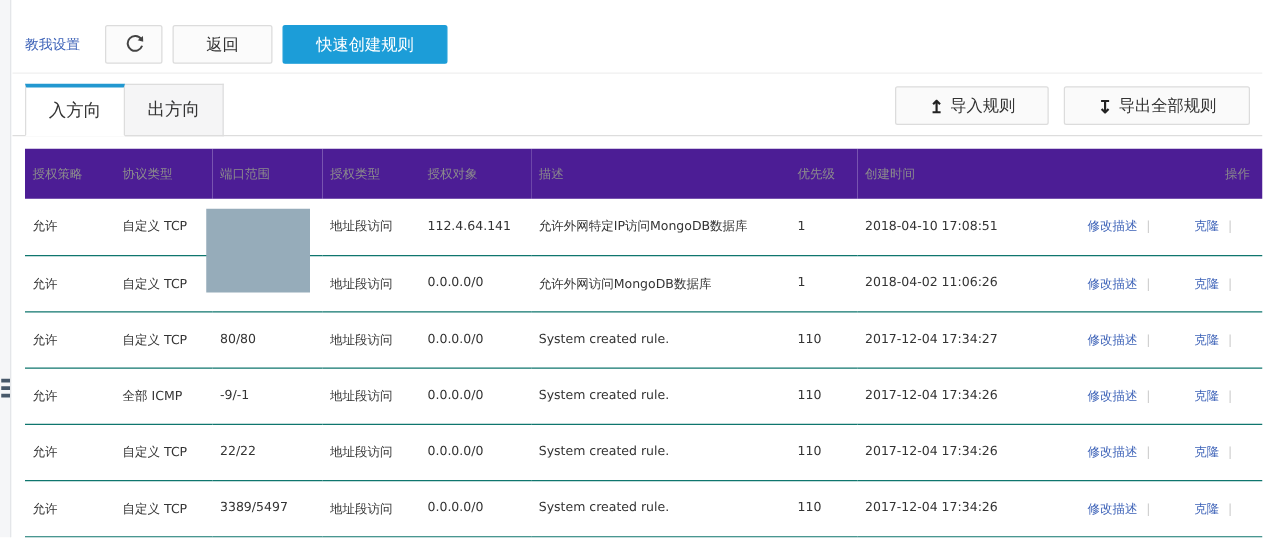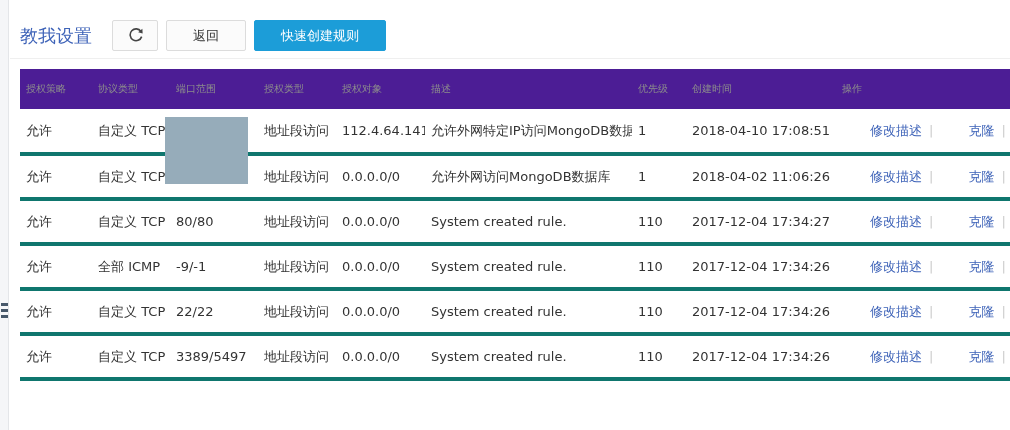--- a/index.html
+++ b/index.html
@@ -19,21 +19,21 @@
 
   
   .page-header { height:58px; padding:13px 10px 0 10px; display:flex; align-items:center; justify-content:space-between; }
   .title-wrap { display:flex; align-items:center; white-space:nowrap; }
   .page-title { font-size:22px; font-weight:600; color:#373d41; letter-spacing:.2px; }
   .redact-title { display:inline-block; width:222px; height:28px; background:#96acba; margin:0 1px; }
   .cloud-icon { color:#4a9fd8; font-size:15px; margin:2px 6px 0 8px; }
   .vpc-path { color:#9b9b9b; font-size:13px; margin-top:3px; }
 
   .header-actions { display:flex; align-items:center; }
-  .help-link { color:#3e63b8; font-size:18px; margin-right:12px; cursor:pointer;text-align:center; }
+  .help-link { color:#3e63b8; font-size:11px; margin-right:12px; cursor:pointer;text-align:center; }
   .btn { display:inline-flex; align-items:center; justify-content:center; height:31px;
     border:1px solid #dcdcdc; background:#fbfbfb; color:#333; font-size:13px;
     border-radius:2px; cursor:pointer; margin-left:8px; padding:0 26px; }
   .btn-icon { width:46px; padding:0; }
   .btn-primary { background:#1c9dd8; border-color:#1c9dd8; color:#fff; }
 
   .header-divider { border-top:1px solid #efefef; margin:0 0 8px 0; }
 
   
   .tab-bar { position:relative; height:42px; margin:0 0 0 10px; }
@@ -44,22 +44,22 @@
   .tab-inactive { background:#f5f5f6; border:1px solid #ddd; border-left:none; height:42px; }
   .tab-actions { position:absolute; right:10px; top:2px; }
   .btn-ghost { background:#fafafa; }
   .btn-ghost .updown { font-size:14px; font-weight:bold; margin-right:5px; color:#222; }
 
   
   .table-wrap { position:relative; margin:10px 10px 0 10px; }
   table { border-collapse:collapse; table-layout:fixed; width:990px; }
   thead th { background:#4c1d95; color:#8c8c8c; font-weight:normal; font-size:10px;
     text-align:left; height:40px; padding:0 0 0 6px; }
-  thead th.col-actions { text-align:left; padding-right:10px; }
-  tbody td { height:45px; border-bottom:4px solid #0f766e; padding:0 0 0 6px; font-size:13px; color:#333;
+  thead th.col-actions { text-align:right; padding-right:10px; }
+  tbody td { height:45px; border-bottom:1px solid #0f766e; padding:0 0 0 6px; font-size:10px; color:#333;
     white-space:nowrap; overflow:hidden; }
   tbody td.col-actions { text-align:right; padding-right:10px; }
   .row-link { color:#3e63b8; cursor:pointer; text-decoration:none;margin-left:28px; }
   .sep { color:#ccc; margin:0 7px; }
   .port-redact { position:absolute; left:145px; top:48px; width:83px; height:67px; background:#96acba; z-index:1; }
 
   .refresh-svg { display:block; }
 </style>
 </head>
 <body>
@@ -83,20 +83,37 @@
           <path d="M15.3 0.8 L15.6 5.8 L10.8 4.4 Z" fill="#444"></path>
         </svg>
       </button>
       <button class="btn">返回</button>
       <button class="btn btn-primary">快速创建规则</button>
     </div>
   </div>
 
   <div class="header-divider"></div>
 
+  <div class="tab-bar">
+    <div class="tab tab-active">
+      <span>入方向</span>
+    </div><div class="tab tab-inactive">
+      <span>出方向</span>
+    </div>
+    <div class="tab-actions">
+      <button class="btn btn-ghost" style="margin-left:0;">
+        <span class="updown">↥</span>
+        <span>导入规则</span>
+      </button>
+      <button class="btn btn-ghost">
+        <span class="updown">↧</span>
+        <span>导出全部规则</span>
+      </button>
+    </div>
+  </div>
 
   <div class="table-wrap">
     <div class="port-redact"></div>
     <table>
       <colgroup>
         <col style="width:72px">
           <col style="width:78px">
           <col style="width:88px">
         <col style="width:78px">
           <col style="width:89px">

